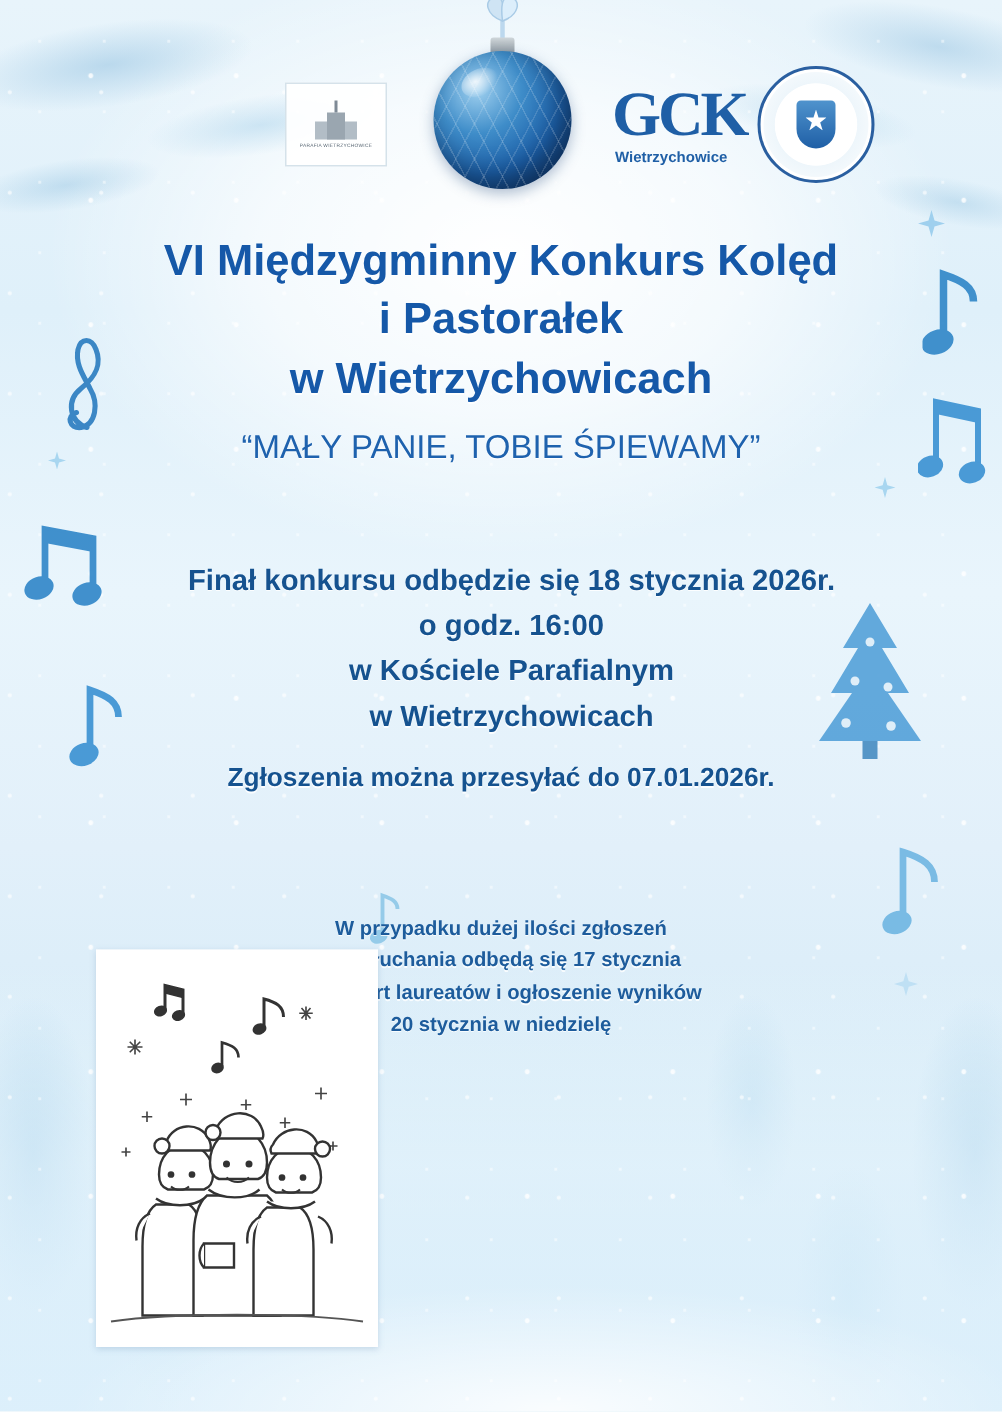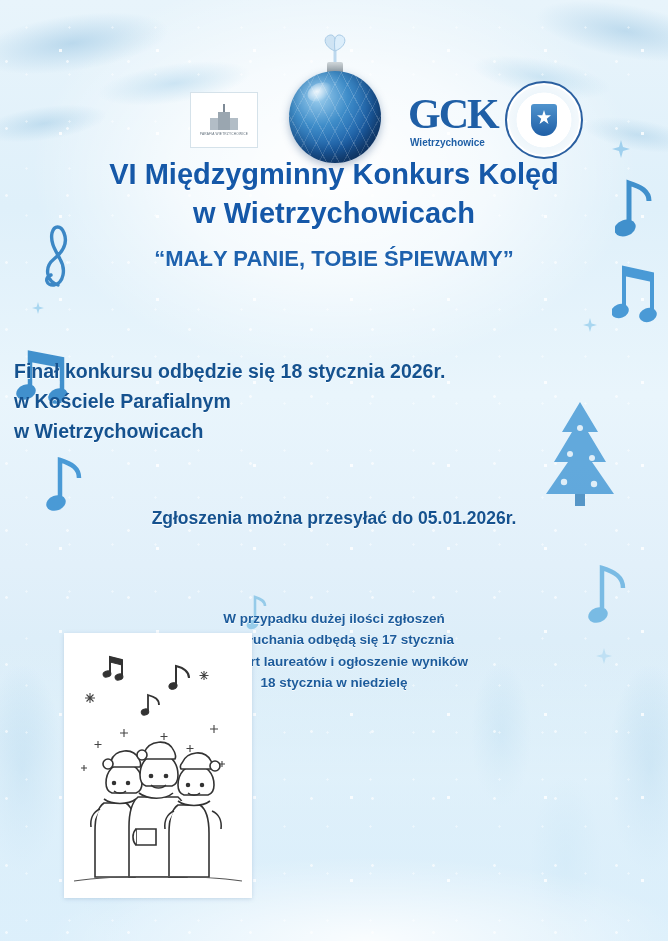--- a/index.html
+++ b/index.html
@@ -72,21 +72,20 @@
     background-size: 97px 83px, 61px 67px, 43px 47px;
     background-position: 12px 9px, 37px 28px, 5px 51px;
     opacity: 0.85;
   }
 
   
   .top-row {
     position: absolute;
     top: 0; left: 0; right: 13px;
     height: 140px;
-    margin-top: 37px;
   }
   .ribbon {
     position: absolute;
     left: 318px; top: -4px;
     width: 34px; height: 44px;
   }
   .ribbon svg { display:block; }
 
   .bauble {
     position: absolute;
@@ -222,29 +221,30 @@
   .title-line {
     font-size: 29px;
     font-weight: 700;
     line-height: 1.36;
     text-shadow: 0 1px 0 rgba(255,255,255,0.9);
     color: #1558a8;
   }
   .subtitle {
     margin-top: 12px;
     font-size: 22px;
-    font-weight: 700;
+    font-weight: 400;
     color: #1e62ae;
     text-shadow: 0 1px 0 rgba(255,255,255,0.9);
   }
 
   .block-final {
     position: absolute;
     left: 0; right: 0;
-    top: 356px;
+    top: 372px;
+    text-align: center;
     color: #15528f;
     padding-left: 14px;
   }
   .block-final div {
     font-size: 19.5px;
     font-weight: 700;
     line-height: 1.55;
     text-shadow: 0 1px 0 rgba(255,255,255,0.85);
   }
 
@@ -425,39 +425,41 @@
       <circle cx="46" cy="30" r="3" fill="#ffffff" opacity="0.8"></circle>
       <circle cx="36" cy="56" r="3" fill="#ffffff" opacity="0.8"></circle>
       <circle cx="58" cy="60" r="3" fill="#ffffff" opacity="0.8"></circle>
       <circle cx="30" cy="84" r="3.2" fill="#ffffff" opacity="0.8"></circle>
       <circle cx="60" cy="86" r="3.2" fill="#ffffff" opacity="0.8"></circle>
     </svg>
   </div>
 
   <div class="titles">
     <div class="title-line">VI Międzygminny Konkurs Kolęd</div>
+    <div class="title-line">i Pastorałek</div>
     <div class="title-line">w Wietrzychowicach</div>
     <div class="subtitle">“MAŁY PANIE, TOBIE ŚPIEWAMY”</div>
   </div>
 
   <div class="block-final">
     <div>Finał konkursu odbędzie się 18 stycznia 2026r.</div>
+    <div>o godz. 16:00</div>
     <div>w Kościele Parafialnym</div>
     <div>w Wietrzychowicach</div>
   </div>
 
   <div class="block-contact">
-    <div>Zgłoszenia można przesyłać do 05.01.2026r.</div>
+    <div>Zgłoszenia można przesyłać do 07.01.2026r.</div>
   </div>
 
   <div class="block-note">
     <div>W przypadku dużej ilości zgłoszeń</div>
     <div>przesłuchania odbędą się 17 stycznia</div>
     <div>a koncert laureatów i ogłoszenie wyników</div>
-    <div>18 stycznia w niedzielę</div>
+    <div>20 stycznia w niedzielę</div>
   </div>
 
   <div class="carolers">
     <svg width="188" height="265" viewBox="0 0 188 265">
       <rect x="0" y="0" width="188" height="265" fill="#ffffff"></rect>
 
       <g stroke="#333" fill="#333">
         <path d="M46 40 L46 24 L58 27 L58 43" fill="none" stroke-width="2"></path>
         <path d="M46 24 L58 27 L58 32 L46 29 Z"></path>
         <ellipse cx="43" cy="41" rx="4" ry="3" transform="rotate(-20 43 41)"></ellipse>

